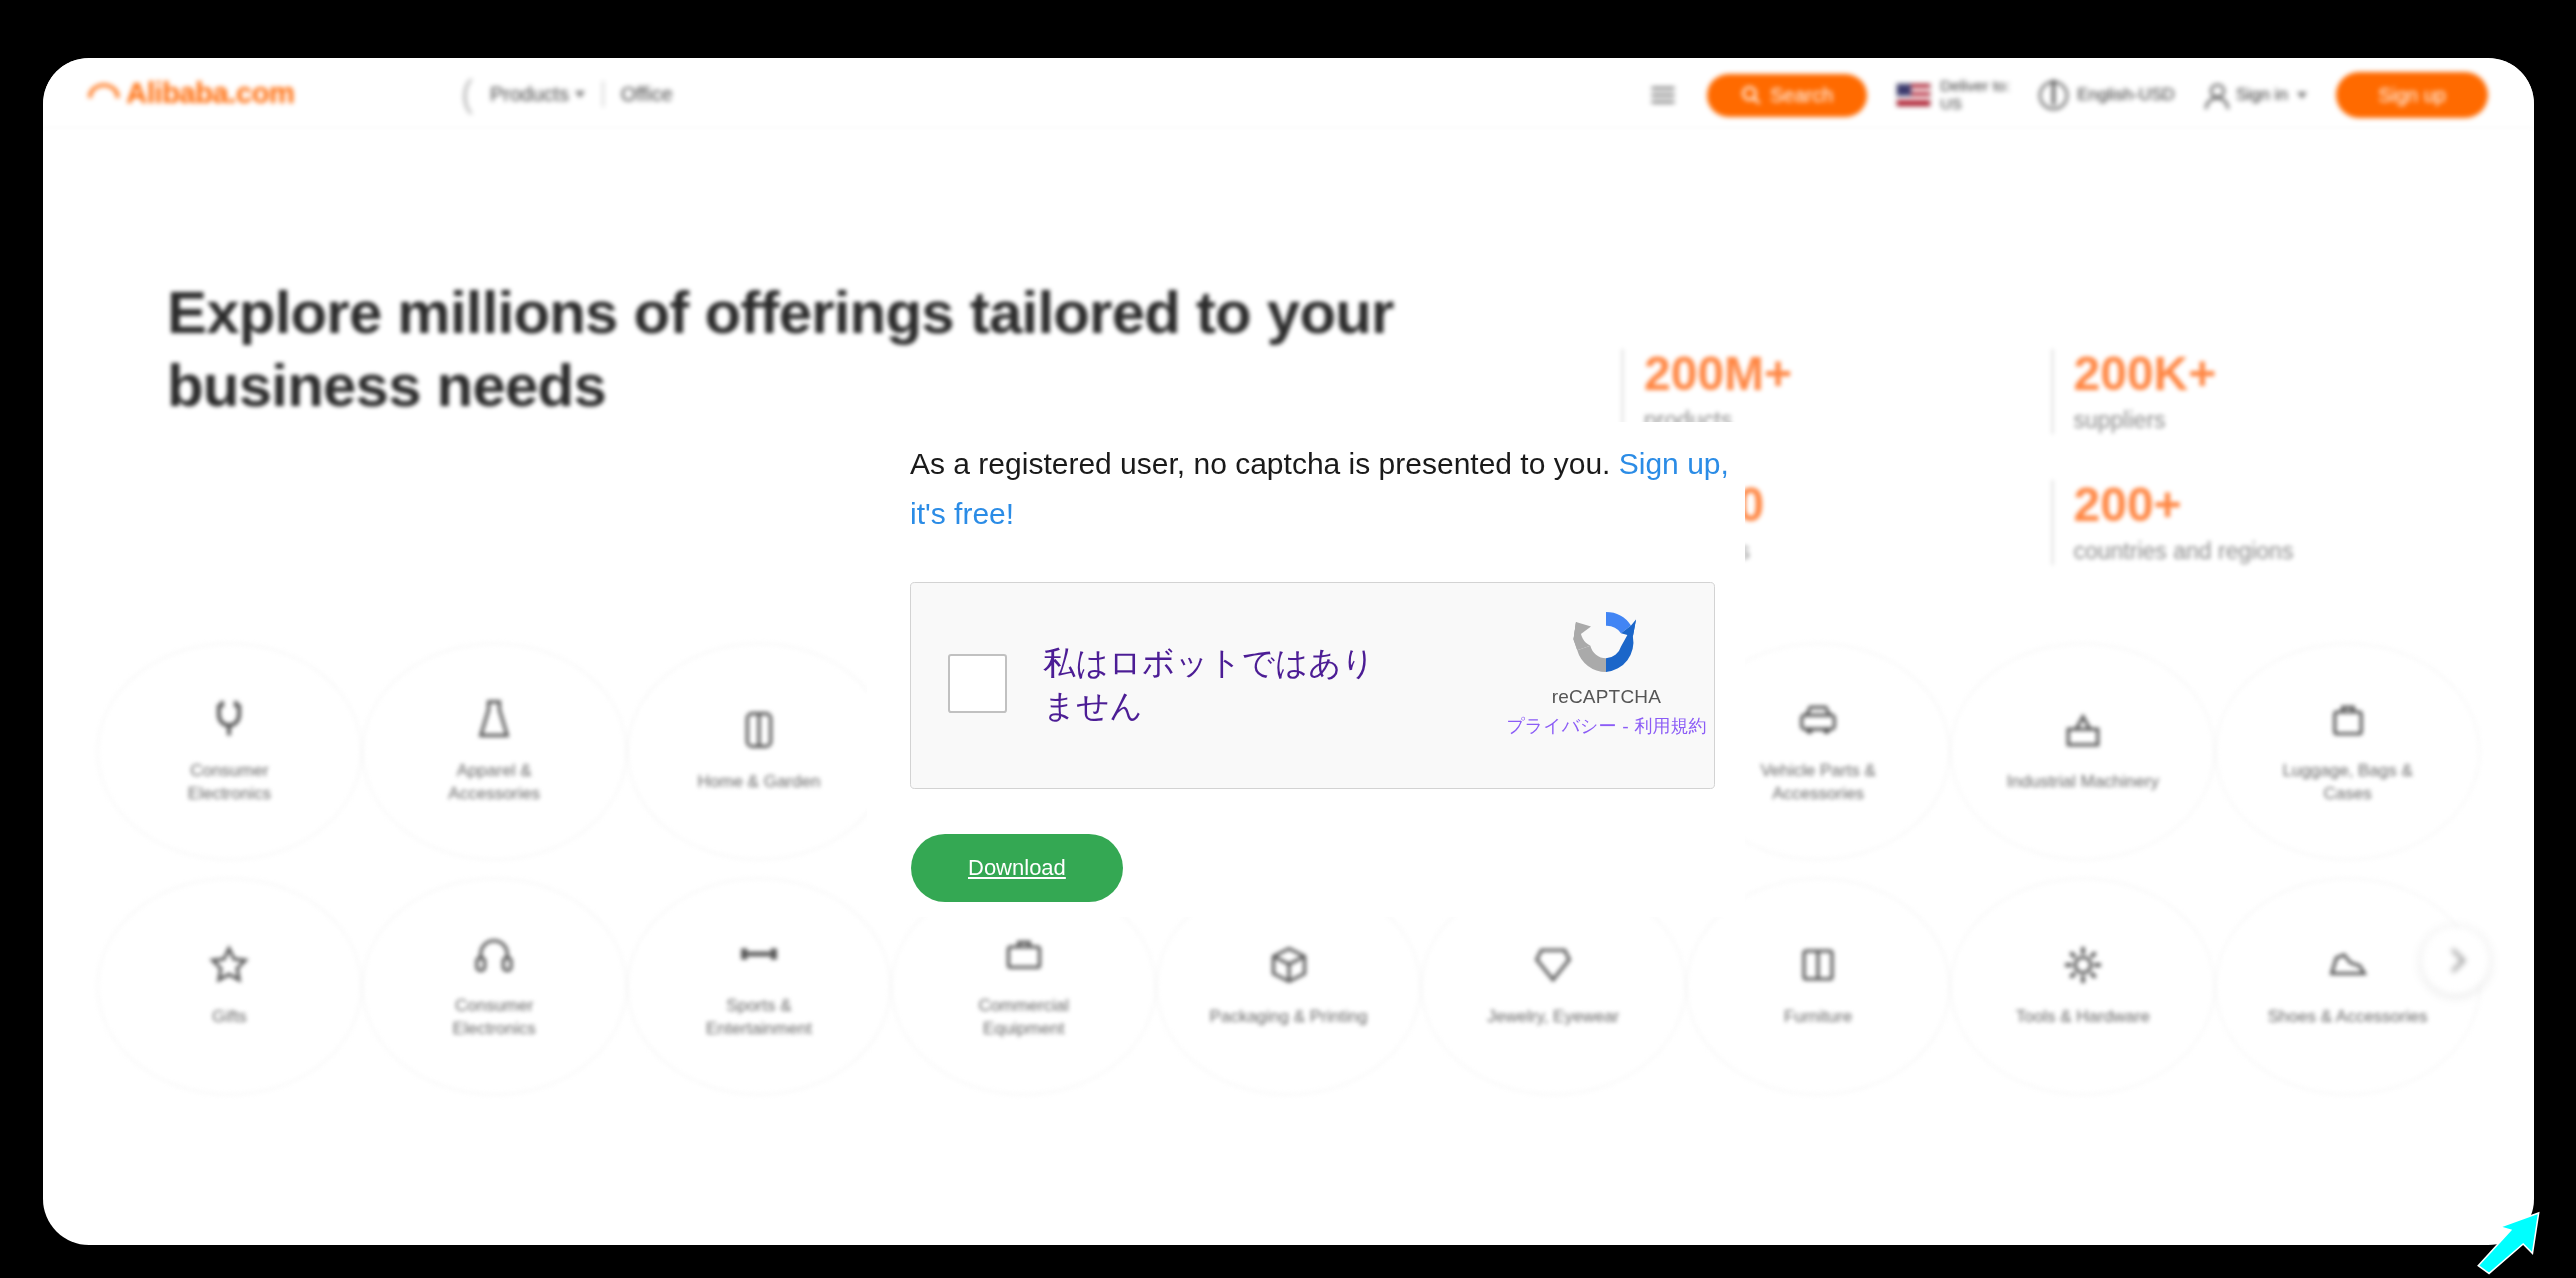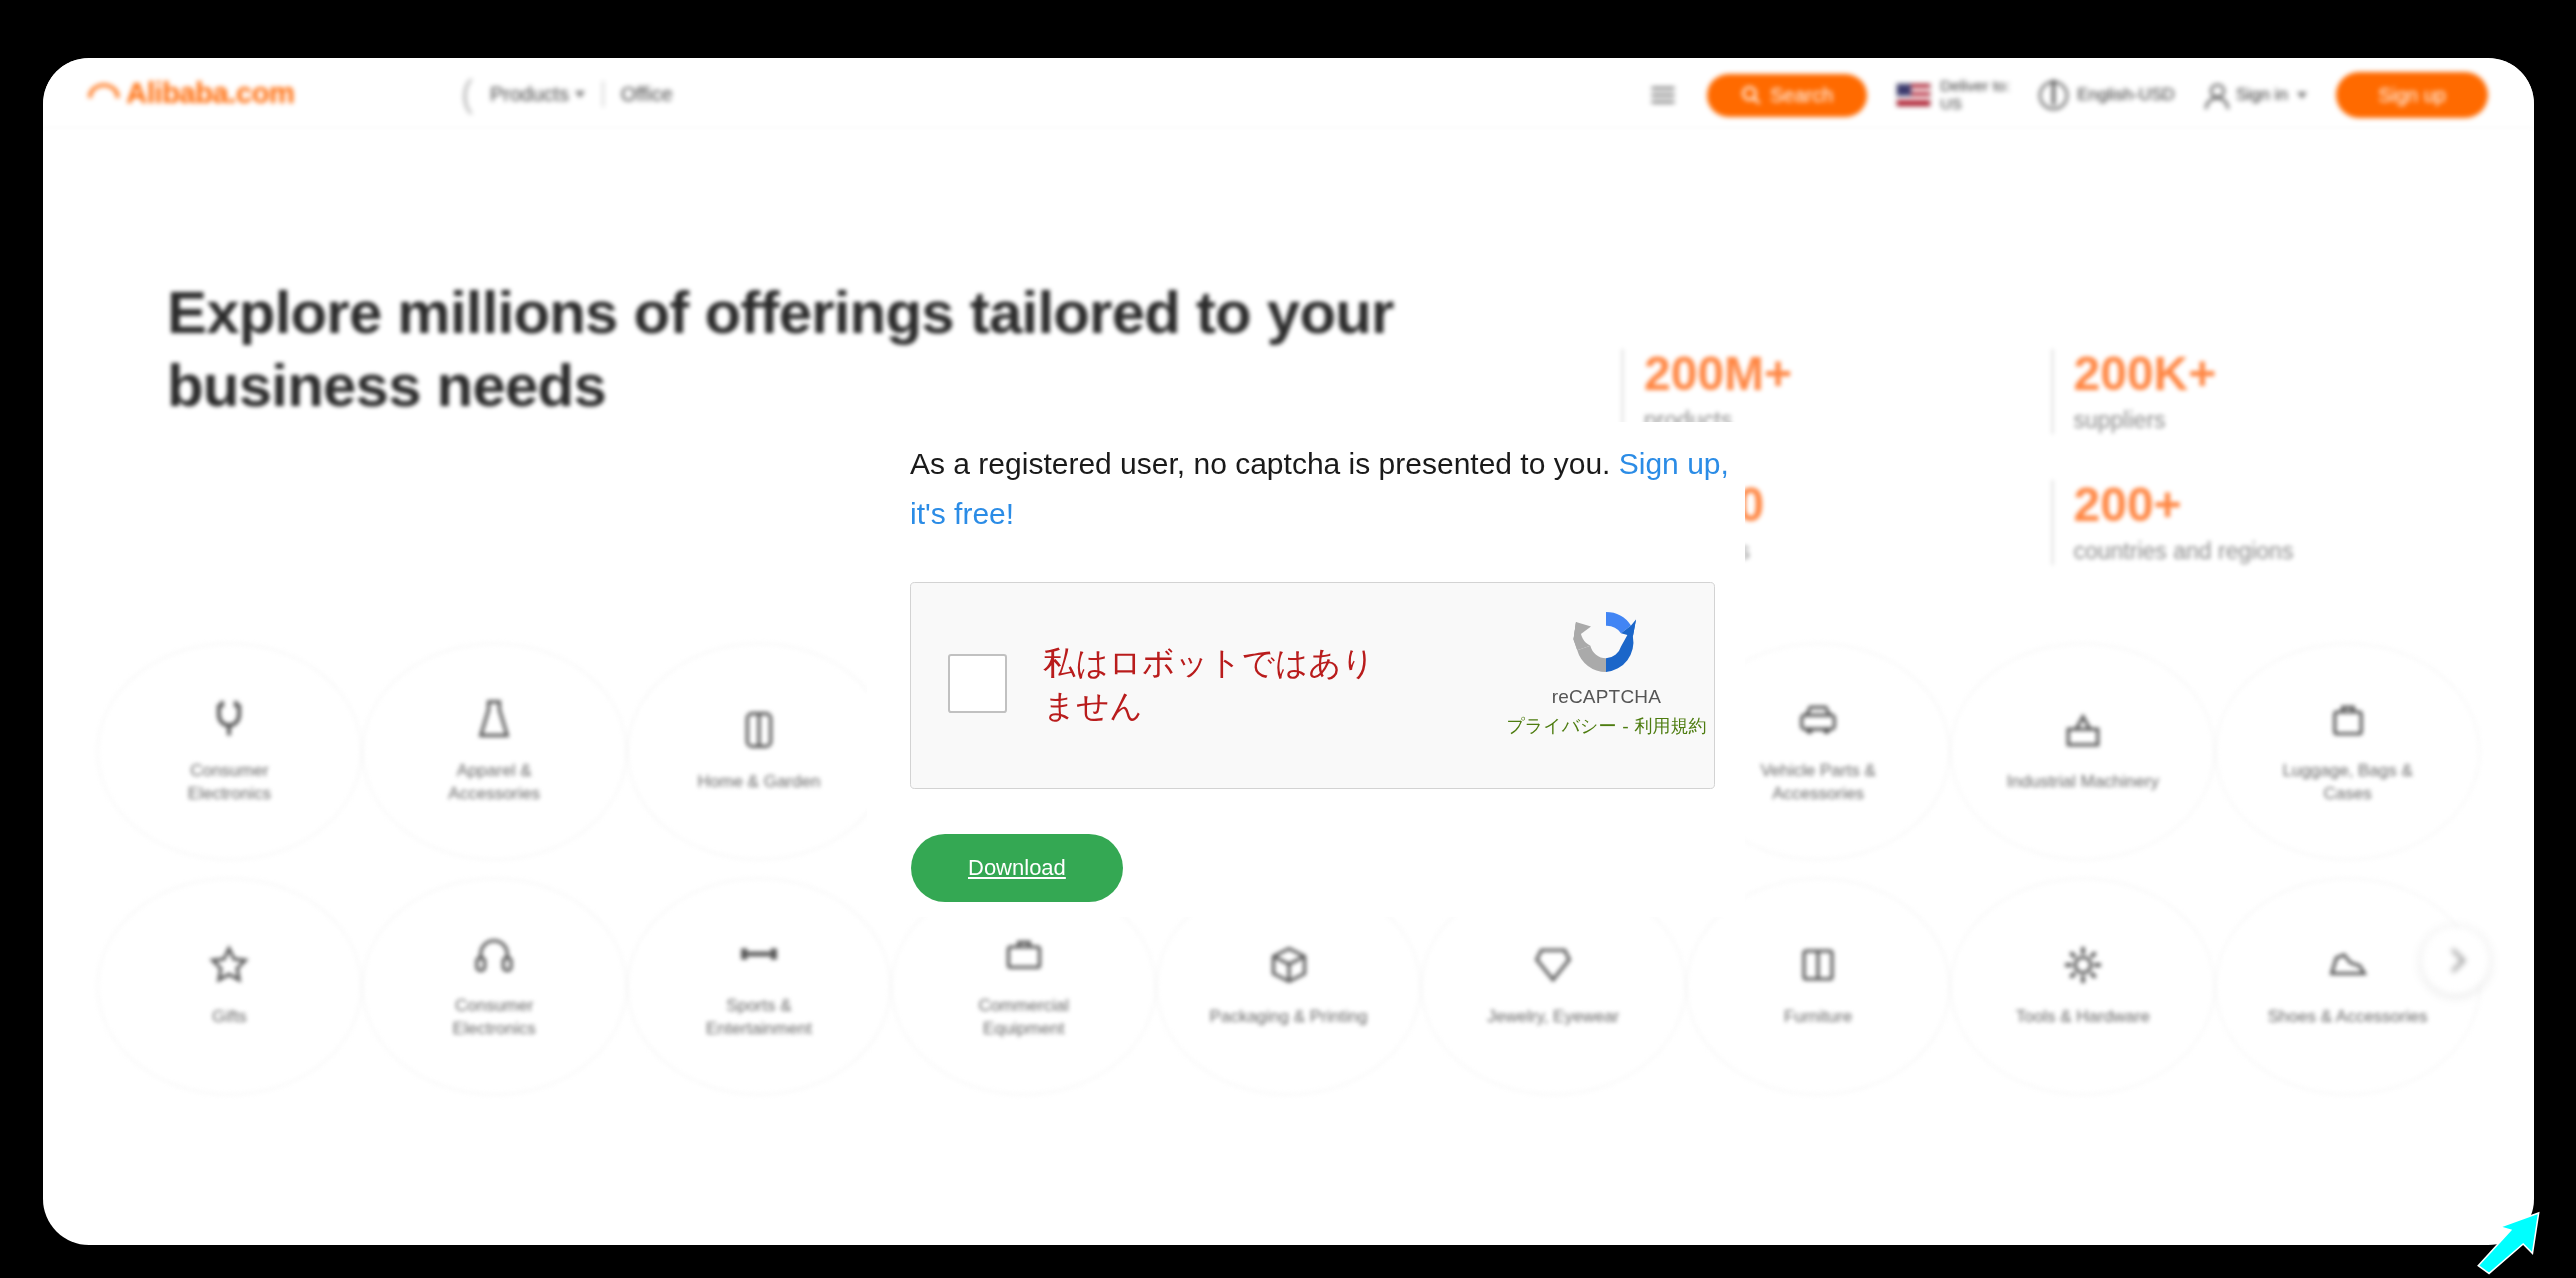--- a/index.html
+++ b/index.html
@@ -345,21 +345,21 @@
     border: 2.3px solid #c1c1c1;
     border-radius: 3.1px;
     box-sizing: border-box;
   }
   #recaptcha-label {
     position: absolute;
     left: 132px;
     top: 59px;
     width: 356px;
     font-size: 32.5px;
-    color: #b91c1c;
+    color: #4c1d95;
     line-height: 1.32;
     font-family: "DejaVu Sans", sans-serif;
   }
   #recaptcha-brand {
     position: absolute;
     right: 18.6px;
     top: 18.6px;
     width: 178px;
     display: flex;
     flex-direction: column;
@@ -367,21 +367,21 @@
   }
   #recaptcha-brand .rc-logo { width: 80px; height: 80px; }
   #recaptcha-brand .rc-name {
     font-size: 19px;
     color: #555;
     margin-top: 4.6px;
     letter-spacing: 0.2px;
   }
   #recaptcha-brand .rc-terms {
     font-size: 18px;
-    color: #4d7c0f;
+    color: #8b5cf6;
     margin-top: 5.4px;
     white-space: nowrap;
     font-family: "DejaVu Sans", sans-serif;
   }
 
   #download-button {
     position: absolute;
     left: 44px;
     top: 412px;
     padding: 21px 57px;

